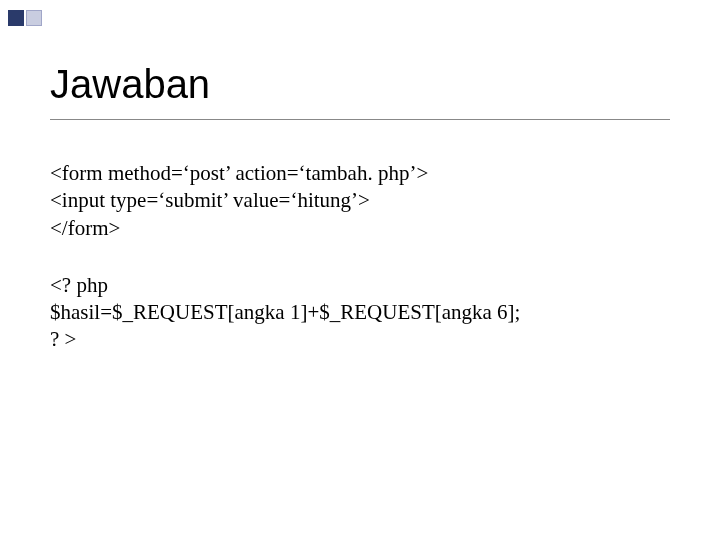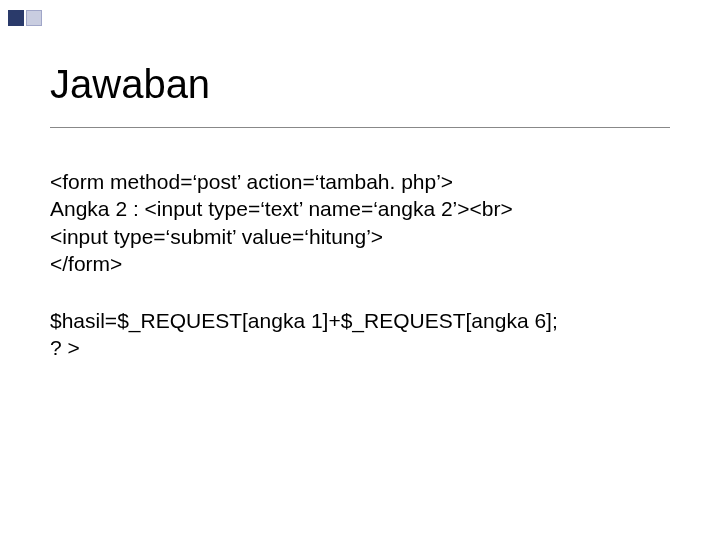--- a/index.html
+++ b/index.html
@@ -29,55 +29,56 @@
     background: #c9cde0;
     border: 1px solid #a0a6c8;
   }
   .content {
     padding: 62px 50px 0 50px;
   }
   .title {
     font-size: 40px;
     font-weight: normal;
     color: #000;
-    margin-bottom: 20px;
+    margin-bottom: 12px;
     letter-spacing: 0px;
   }
   .divider {
     width: 100%;
     height: 1px;
     background: #888;
     margin-bottom: 40px;
   }
   .code-block {
     font-size: 21px;
     line-height: 1.3;
     color: #000;
     margin-bottom: 30px;
   }
   .code-line {
     white-space: nowrap;
+    font-family: Liberation Serif, serif;
   }
 </style>
 </head>
 <body>
 
 <div class="corner-decor">
   <div class="sq-dark"></div>
   <div class="sq-light"></div>
 </div>
 
 <div class="content">
   <h1 class="title">Jawaban</h1>
   <div class="divider"></div>
 
   <div class="code-block">
     <div class="code-line">&lt;form method=‘post’ action=‘tambah. php’&gt;</div>
-    <div class="code-line">Angka 2 : &lt;input type=‘text’ name=‘angka 2’&gt;&lt;br&gt;</div>
     <div class="code-line">&lt;input type=‘submit’ value=‘hitung’&gt;</div>
     <div class="code-line">&lt;/form&gt;</div>
   </div>
 
   <div class="code-block">
+    <div class="code-line">&lt;? php</div>
     <div class="code-line">$hasil=$_REQUEST[angka 1]+$_REQUEST[angka 6];</div>
     <div class="code-line">? &gt;</div>
   </div>
 </div>
 
 </body></html>

